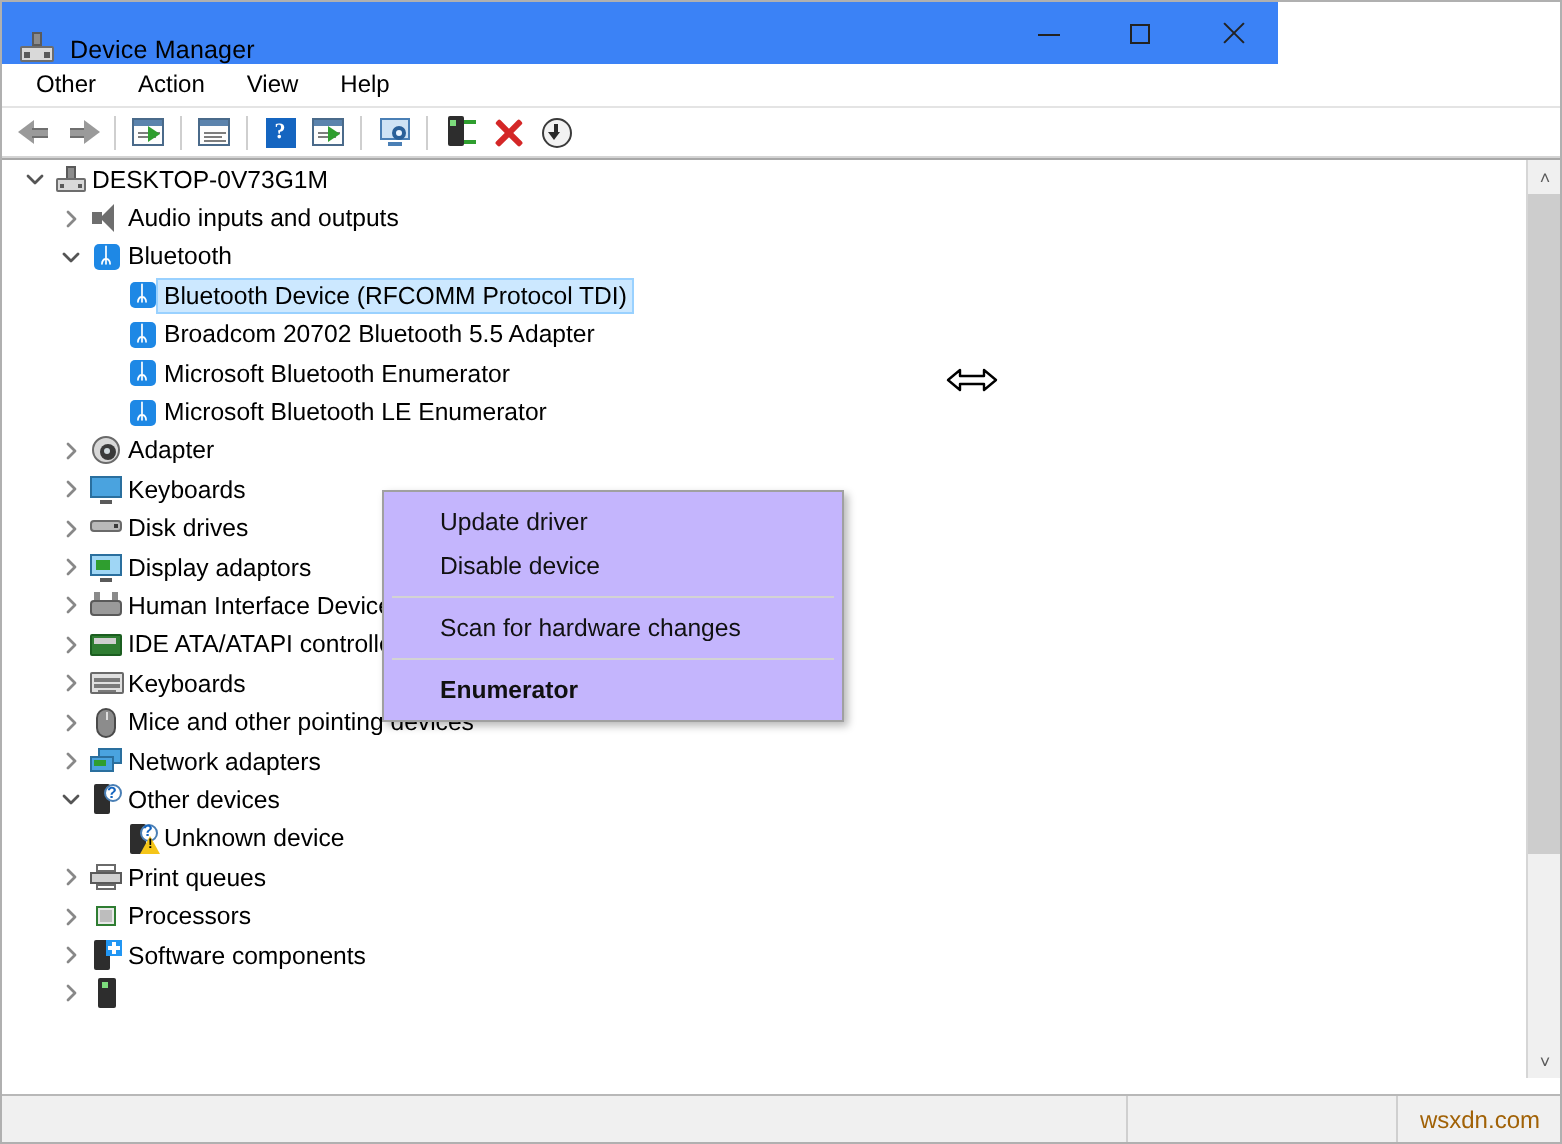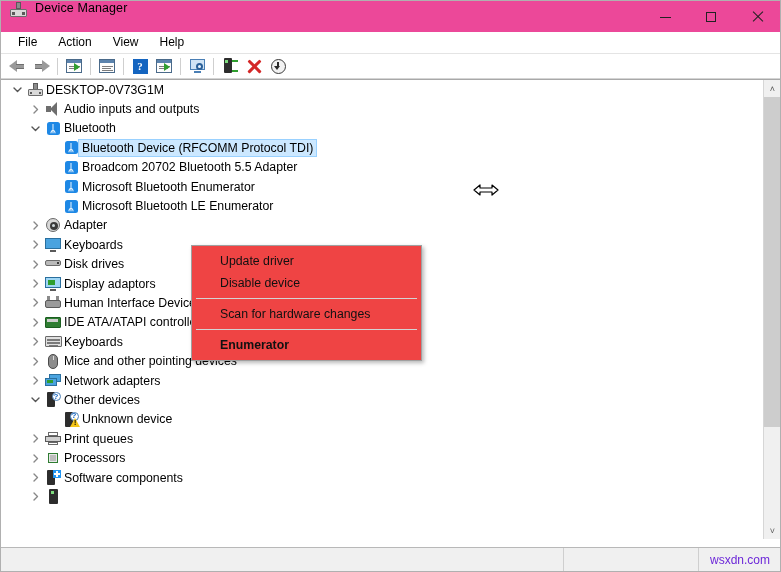--- a/index.html
+++ b/index.html
@@ -14,23 +14,23 @@
     position: relative;
     width: 781px; height: 572px;
     background: #ffffff;
     border: 1px solid #b0b0b0;
     overflow: hidden;
   }
 
   
   .titlebar {
     position: absolute; left: 0; top: 0;
-    width: 779px; height: 31px;
-    background: #ec4899;
-    display: flex; align-items: flex-start;
+    width: 638px; height: 31px;
+    background: #3b82f6;
+    display: flex; align-items: flex-end;
   }
   .title-icon {
     width: 17px; height: 17px;
     margin-left: 9px; margin-right: 8px;
     position: relative;
     flex: 0 0 auto;
   }
   .title-icon .tibody {
     position: absolute; left: 0; bottom: 1px;
     width: 17px; height: 8px;
@@ -373,21 +373,21 @@
     position: absolute; left: 0; top: 17px;
     width: 17px; height: 330px;
     background: #cdcdcd;
   }
 
   
   .ctxmenu {
     position: absolute;
     left: 190px; top: 165px;
     width: 231px;
-    background: #ef4444;
+    background: #c4b5fd;
     border: 1px solid #a0a0a0;
     box-shadow: 2px 2px 4px rgba(0,0,0,0.28);
     padding: 4px 0 4px 0;
     z-index: 40;
   }
   .ctx-item {
     height: 22px;
     display: flex; align-items: center;
     padding-left: 28px;
     font-size: 12.3px; color: #111;
@@ -403,21 +403,21 @@
   .statusbar {
     position: absolute; left: 0; bottom: 0;
     width: 779px; height: 24px;
     background: #f0f0f0;
     border-top: 1px solid #b8b8b8;
     display: flex; align-items: center;
   }
   .sb-pane1 { flex: 0 0 563px; height: 24px; border-right: 1px solid #cfcfcf;}
   .sb-pane2 { flex: 0 0 135px; height: 24px; border-right: 1px solid #cfcfcf;}
   .sb-pane3 { flex: 1 1 auto; height: 24px; display: flex; align-items: center; justify-content: flex-end; padding-right: 10px;}
-  .watermark { font-size: 12px; color: #6d28d9; }
+  .watermark { font-size: 12px; color: #a16207; }
 
   
   .resize-cursor {
     position: absolute; left: 472px; top: 103px;
     width: 26px; height: 14px; z-index: 60;
   }
 </style>
 </head>
 <body>
 
@@ -438,21 +438,21 @@
       <div class="winbtn">
           <span class="gl-max"></span>
         </div>
       <div class="winbtn">
           <span class="gl-close"></span>
         </div>
     </div>
   </div>
 
   <div class="menubar">
-    <div class="menu-item">File</div>
+    <div class="menu-item">Other</div>
     <div class="menu-item">Action</div>
     <div class="menu-item">View</div>
     <div class="menu-item">Help</div>
   </div>
 
   <div class="toolbar">
     <div class="tb-btn">
       <span class="arrow-icon arrow-back">
           <span class="head"></span>
           <span class="shaft"></span>

